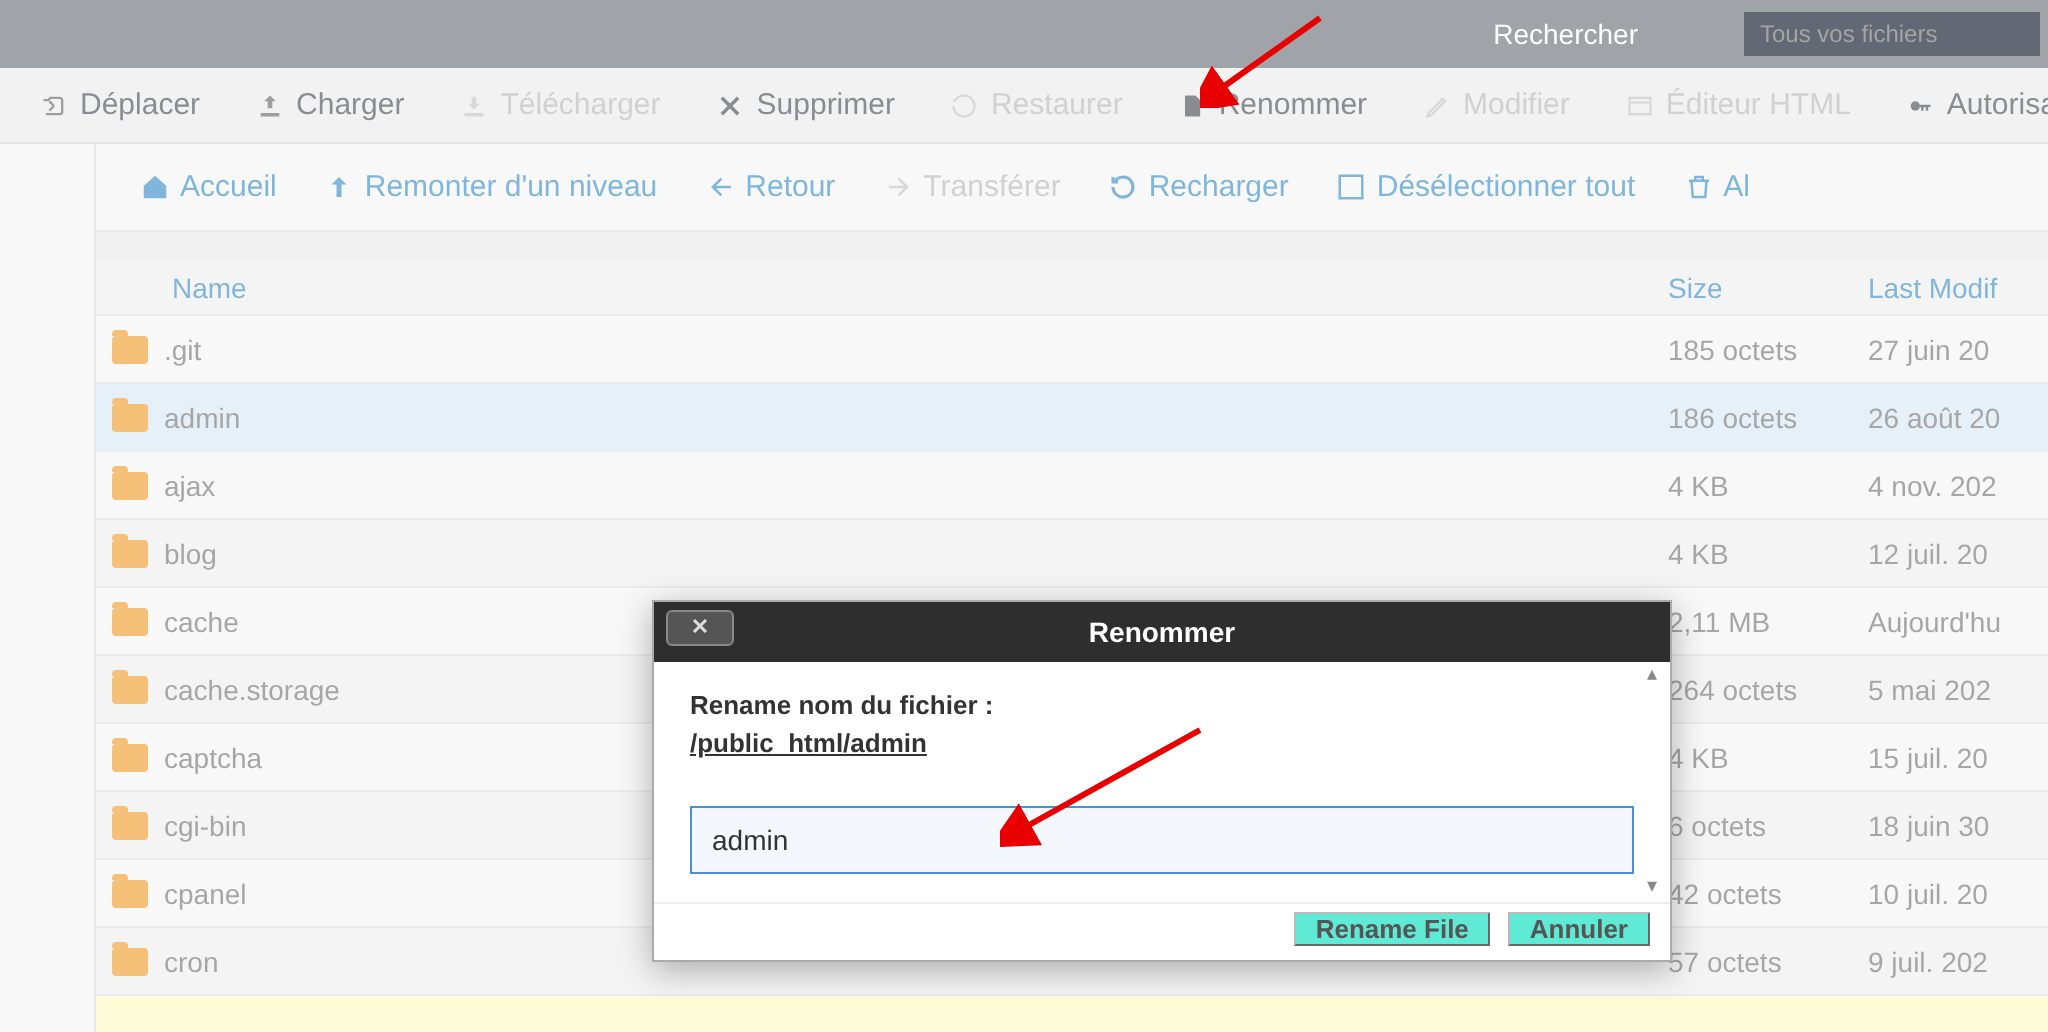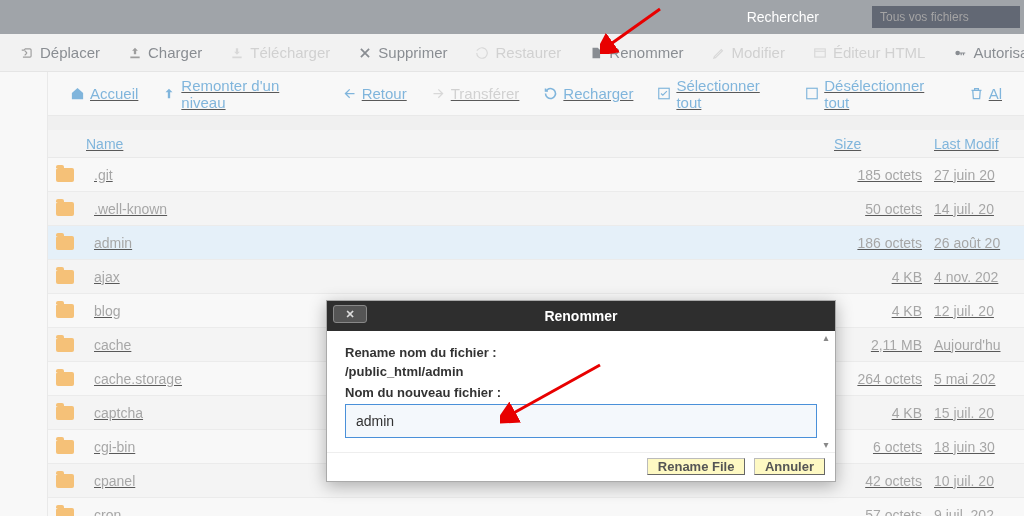--- a/index.html
+++ b/index.html
@@ -10,59 +10,59 @@
 .topbar input { background:#0f172a; border:none; height:22px; width:148px; padding:0 8px; font-size:12px; color:#888;margin-left:45px; }
 
 .toolbar1 { background:#ececec; border-bottom:1px solid #d8d8d8; height:38px; display:flex; align-items:center; padding:0 6px; color:#6b6b6b; font-size:15px; white-space:nowrap; }
 .toolbar1 .tb { display:flex; align-items:center; padding:0 14px; cursor:pointer; }
 .toolbar1 .tb.disabled { color:#b8b8b8; }
 .toolbar1 .tb svg { margin-right:6px; }
 .toolbar1 .tb.active { color:#4a5058; }
 
 .main { display:flex; height:calc(100% - 72px); }
 .sidebar { width:48px; background:#f5f5f5; border-right:1px solid #ddd; }
-.content { flex:1; background:#fef9c3; overflow:hidden; position:relative;text-decoration:underline; }
+.content { flex:1; background:#fef9c3; overflow:hidden; position:relative; }
 
 .toolbar2 { background:#f5f5f5; height:44px; display:flex; align-items:center; padding:0 10px; border-bottom:1px solid #ddd; font-size:15px; }
 .toolbar2 .nb { display:flex; align-items:center; padding:0 12px; color:#3d8ec9; cursor:pointer; }
 .toolbar2 .nb.disabled { color:#b8b8b8; }
 .toolbar2 .nb svg { margin-right:5px; }
 
 .spacer { height:14px; background:#e8e8e8; }
 
 .thead { display:flex; height:28px; align-items:center; color:#3d8ec9; font-size:14px; background:#eeeeee; border-bottom:1px solid #ddd; }
 .thead .c-icon { width:34px; }
 .thead .c-name { flex:1; padding-left:4px; }
 .thead .c-size { width:100px; }
 .thead .c-mod { width:90px; }
 
-.row { display:flex; height:34px; align-items:center; font-size:14px; color:#777; border-bottom:1px solid #e0e0e0; background:#f4f4f4; cursor:pointer;gap:12px; }
+.row { display:flex; height:34px; align-items:center; font-size:14px; color:#777; border-bottom:1px solid #e0e0e0; background:#f4f4f4; cursor:pointer; }
 .row:nth-child(even){ background:#efefef; }
 .row.selected { background:#d8e9f6; }
 .row .c-icon { width:34px; display:flex; justify-content:center; }
 .row .c-name { flex:1; }
-.row .c-size { width:100px;text-align:right; }
+.row .c-size { width:100px; }
 .row .c-mod { width:90px; }
 
 .folder-ic { width:18px; height:14px; background:#f0a030; border-radius:2px; position:relative; }
 .folder-ic:before { content:''; position:absolute; top:-3px; left:0; width:8px; height:3px; background:#f0a030; border-radius:2px 2px 0 0; }
 
 
 .modal { position:absolute; left:326px; top:300px; width:510px; background:#fff; border:1px solid #aaa; box-shadow:0 4px 16px rgba(0,0,0,.3); z-index:50; }
 .modal-title { background:#2e2e2e; color:#fff; text-align:center; font-size:14px; font-weight:bold; height:30px; line-height:30px; position:relative; }
 .modal-close { position:absolute; left:6px; top:4px; width:34px; height:18px; background:#555; border:1px solid #888; border-radius:3px; color:#ddd; font-size:11px; text-align:center; line-height:16px; cursor:pointer; }
 .modal-body { padding:14px 18px 14px 18px; font-size:13px; color:#333; position:relative; }
 .modal-body .lbl { font-weight:bold; margin-bottom:4px; }
-.modal-body .path { font-weight:bold; margin-bottom:6px; }
+.modal-body .path { font-weight:bold; margin-bottom:24px;text-decoration:underline; }
 .modal-body input { width:100%; height:34px; border:1px solid #4a90d9; background:#f4f8fc; padding:0 10px; font-size:14px; color:#333; outline:none; }
 .modal-scroll { position:absolute; right:4px; top:0; bottom:0; width:10px; }
 .modal-scroll .sup, .modal-scroll .sdn { width:10px; height:14px; font-size:10px; color:#888; text-align:center; line-height:14px; cursor:pointer; }
 .modal-scroll .sdn { position:absolute; bottom:0; }
 .modal-foot { text-align:right; padding:4px 10px 6px; border-top:1px solid #eee; }
-.modal-foot button { background:#fef9c3; border:1px outset #bbb; padding:0 10px; font-size:13px; font-weight:bold; color:#555; margin-left:4px; cursor:pointer; }
+.modal-foot button { background:#5eead4; border:1px outset #bbb; padding:0 10px; font-size:13px; font-weight:bold; color:#555; margin-left:4px; cursor:pointer; }
 
 
 .arrow1 { position:absolute; left:600px; top:4px; z-index:60; pointer-events:none; }
 .arrow2 { position:absolute; left:500px; top:360px; z-index:60; pointer-events:none; }
 
 .overlay { position:absolute; inset:0; background:rgba(255,255,255,.35); pointer-events:none; }
 </style>
 </head>
 <body>
 
@@ -161,27 +161,20 @@
             <path d="M4 11h12l-5-5 1.4-1.4L20 12l-7.6 7.4L11 18l5-5H4z"></path>
           </svg>
         <span>Transférer</span>
       </div>
       <div class="nb">
         <svg width="15" height="15" viewBox="0 0 24 24" fill="none" stroke="#3d8ec9" stroke-width="2.5">
             <path d="M4 12a8 8 0 1 0 3-6.2L4 8"></path>
             <path d="M4 4v4h4"></path>
           </svg>
         <span>Recharger</span>
-      </div>
-      <div class="nb">
-        <svg width="15" height="15" viewBox="0 0 24 24" fill="none" stroke="#3d8ec9" stroke-width="2">
-            <rect x="3" y="3" width="18" height="18"></rect>
-            <path d="M7 12l3 3 7-7"></path>
-          </svg>
-        <span>Sélectionner tout</span>
       </div>
       <div class="nb">
         <svg width="15" height="15" viewBox="0 0 24 24" fill="none" stroke="#3d8ec9" stroke-width="2">
             <rect x="3" y="3" width="18" height="18"></rect>
           </svg>
         <span>Désélectionner tout</span>
       </div>
       <div class="nb">
         <svg width="15" height="15" viewBox="0 0 24 24" fill="none" stroke="#3d8ec9" stroke-width="2">
             <path d="M4 7h16M9 7V4h6v3M6 7l1 13h10l1-13"></path>
@@ -198,28 +191,20 @@
     </div>
     <div id="rows">
         <div class="row">
           <div class="c-icon">
             <div class="folder-ic"></div>
           </div>
           <div class="c-name">.git</div>
           <div class="c-size">185 octets</div>
           <div class="c-mod">27 juin 20</div>
         </div>
-        <div class="row">
-          <div class="c-icon">
-            <div class="folder-ic"></div>
-          </div>
-          <div class="c-name">.well-known</div>
-          <div class="c-size">50 octets</div>
-          <div class="c-mod">14 juil. 20</div>
-        </div>
         <div class="row selected">
           <div class="c-icon">
             <div class="folder-ic"></div>
           </div>
           <div class="c-name">admin</div>
           <div class="c-size">186 octets</div>
           <div class="c-mod">26 août 20</div>
         </div>
         <div class="row">
           <div class="c-icon">
@@ -292,21 +277,20 @@
 <div class="overlay"></div>
 
 <div class="modal">
   <div class="modal-title">
     <div class="modal-close">✕</div>
     <span>Renommer</span>
   </div>
   <div class="modal-body">
     <div class="lbl">Rename nom du fichier :</div>
     <div class="path">/public_html/admin</div>
-    <div class="lbl">Nom du nouveau fichier :</div>
     <input type="text" value="admin" style="">
     <div class="modal-scroll">
       <div class="sup">▴</div>
       <div class="sdn">▾</div>
     </div>
   </div>
   <div class="modal-foot">
     <button>Rename File</button>
     <button>Annuler</button>
   </div>

